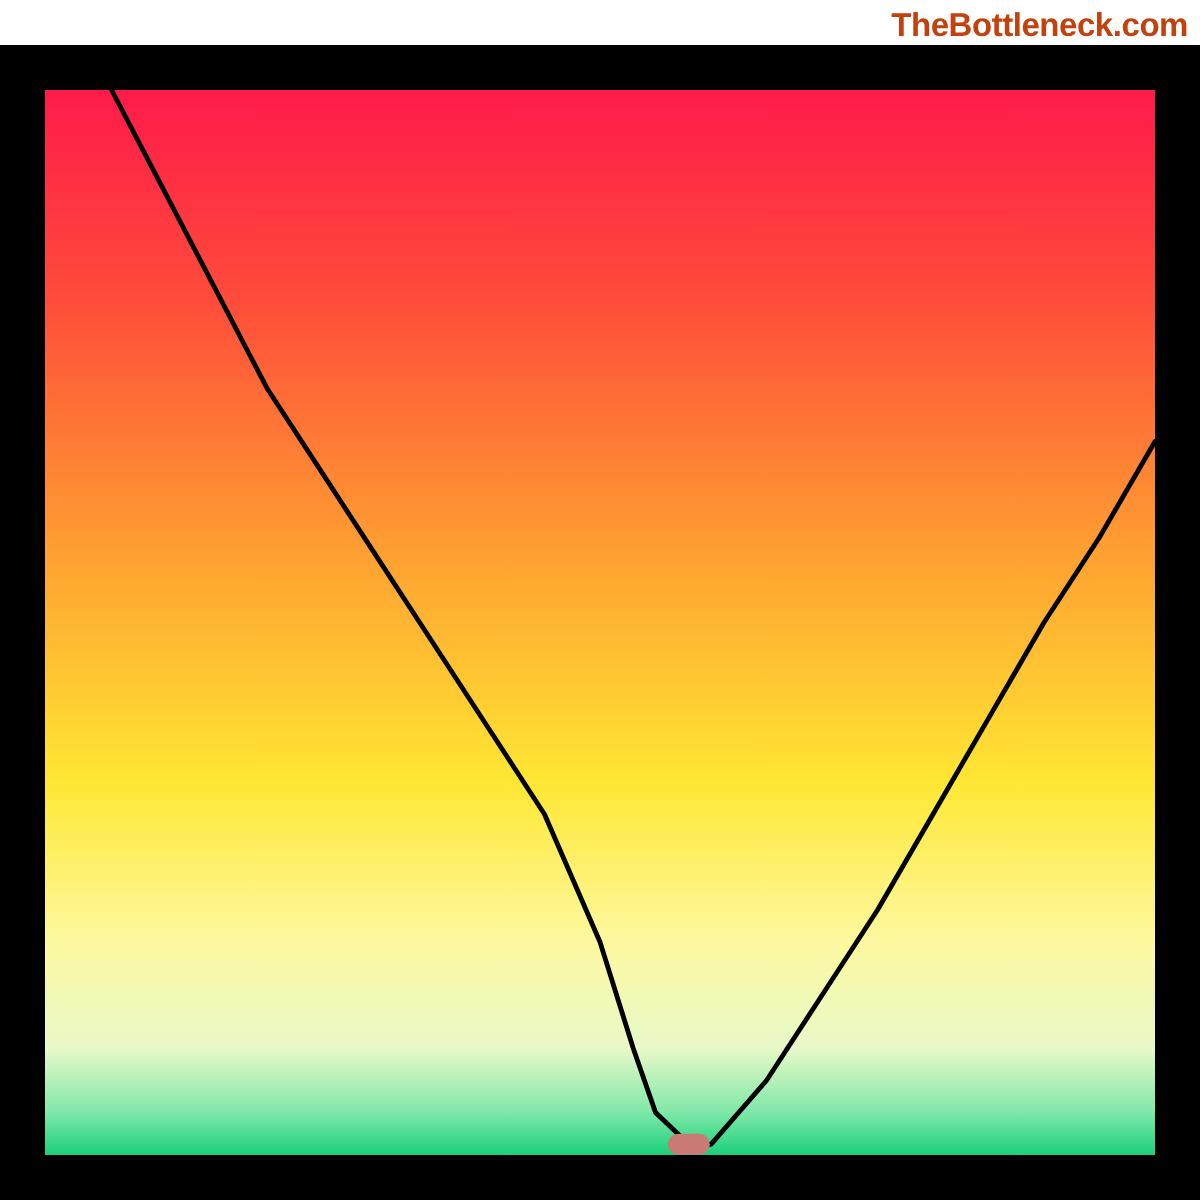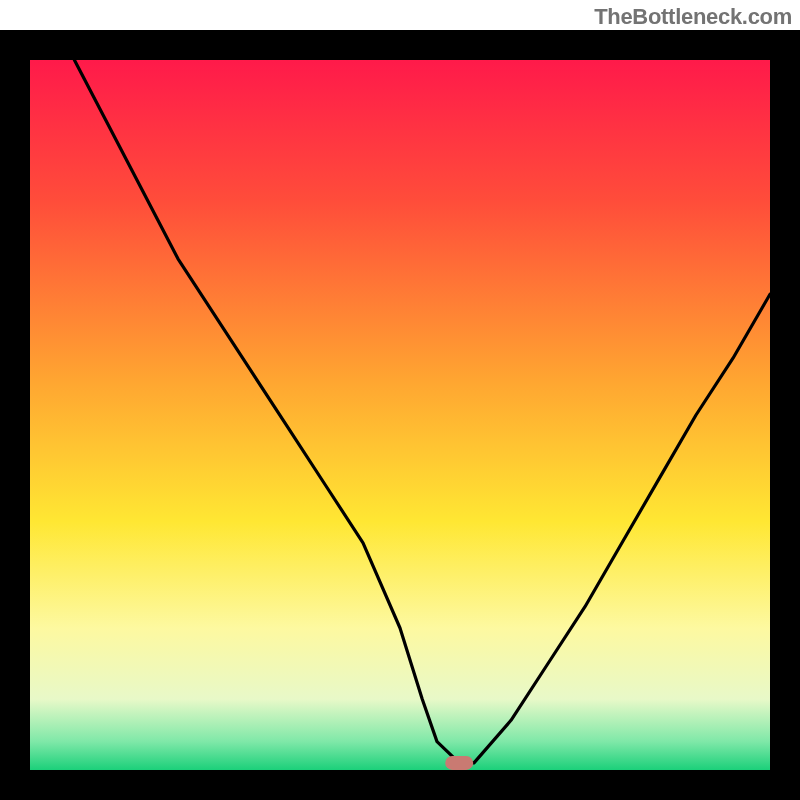--- a/index.html
+++ b/index.html
@@ -12,21 +12,21 @@
     width: 800px;
     height: 800px;
     position: relative;
   }
   .watermark {
     position: absolute;
     top: 4px;
     right: 8px;
     font-size: 22px;
     font-weight: 600;
-    color: #737373;
+    color: #c2410c;
     letter-spacing: -0.3px;
     z-index: 10;
     text-align: center;
   }
   svg { display: block; }
 </style>
 </head>
 <body>
 
 <div class="wrap">

